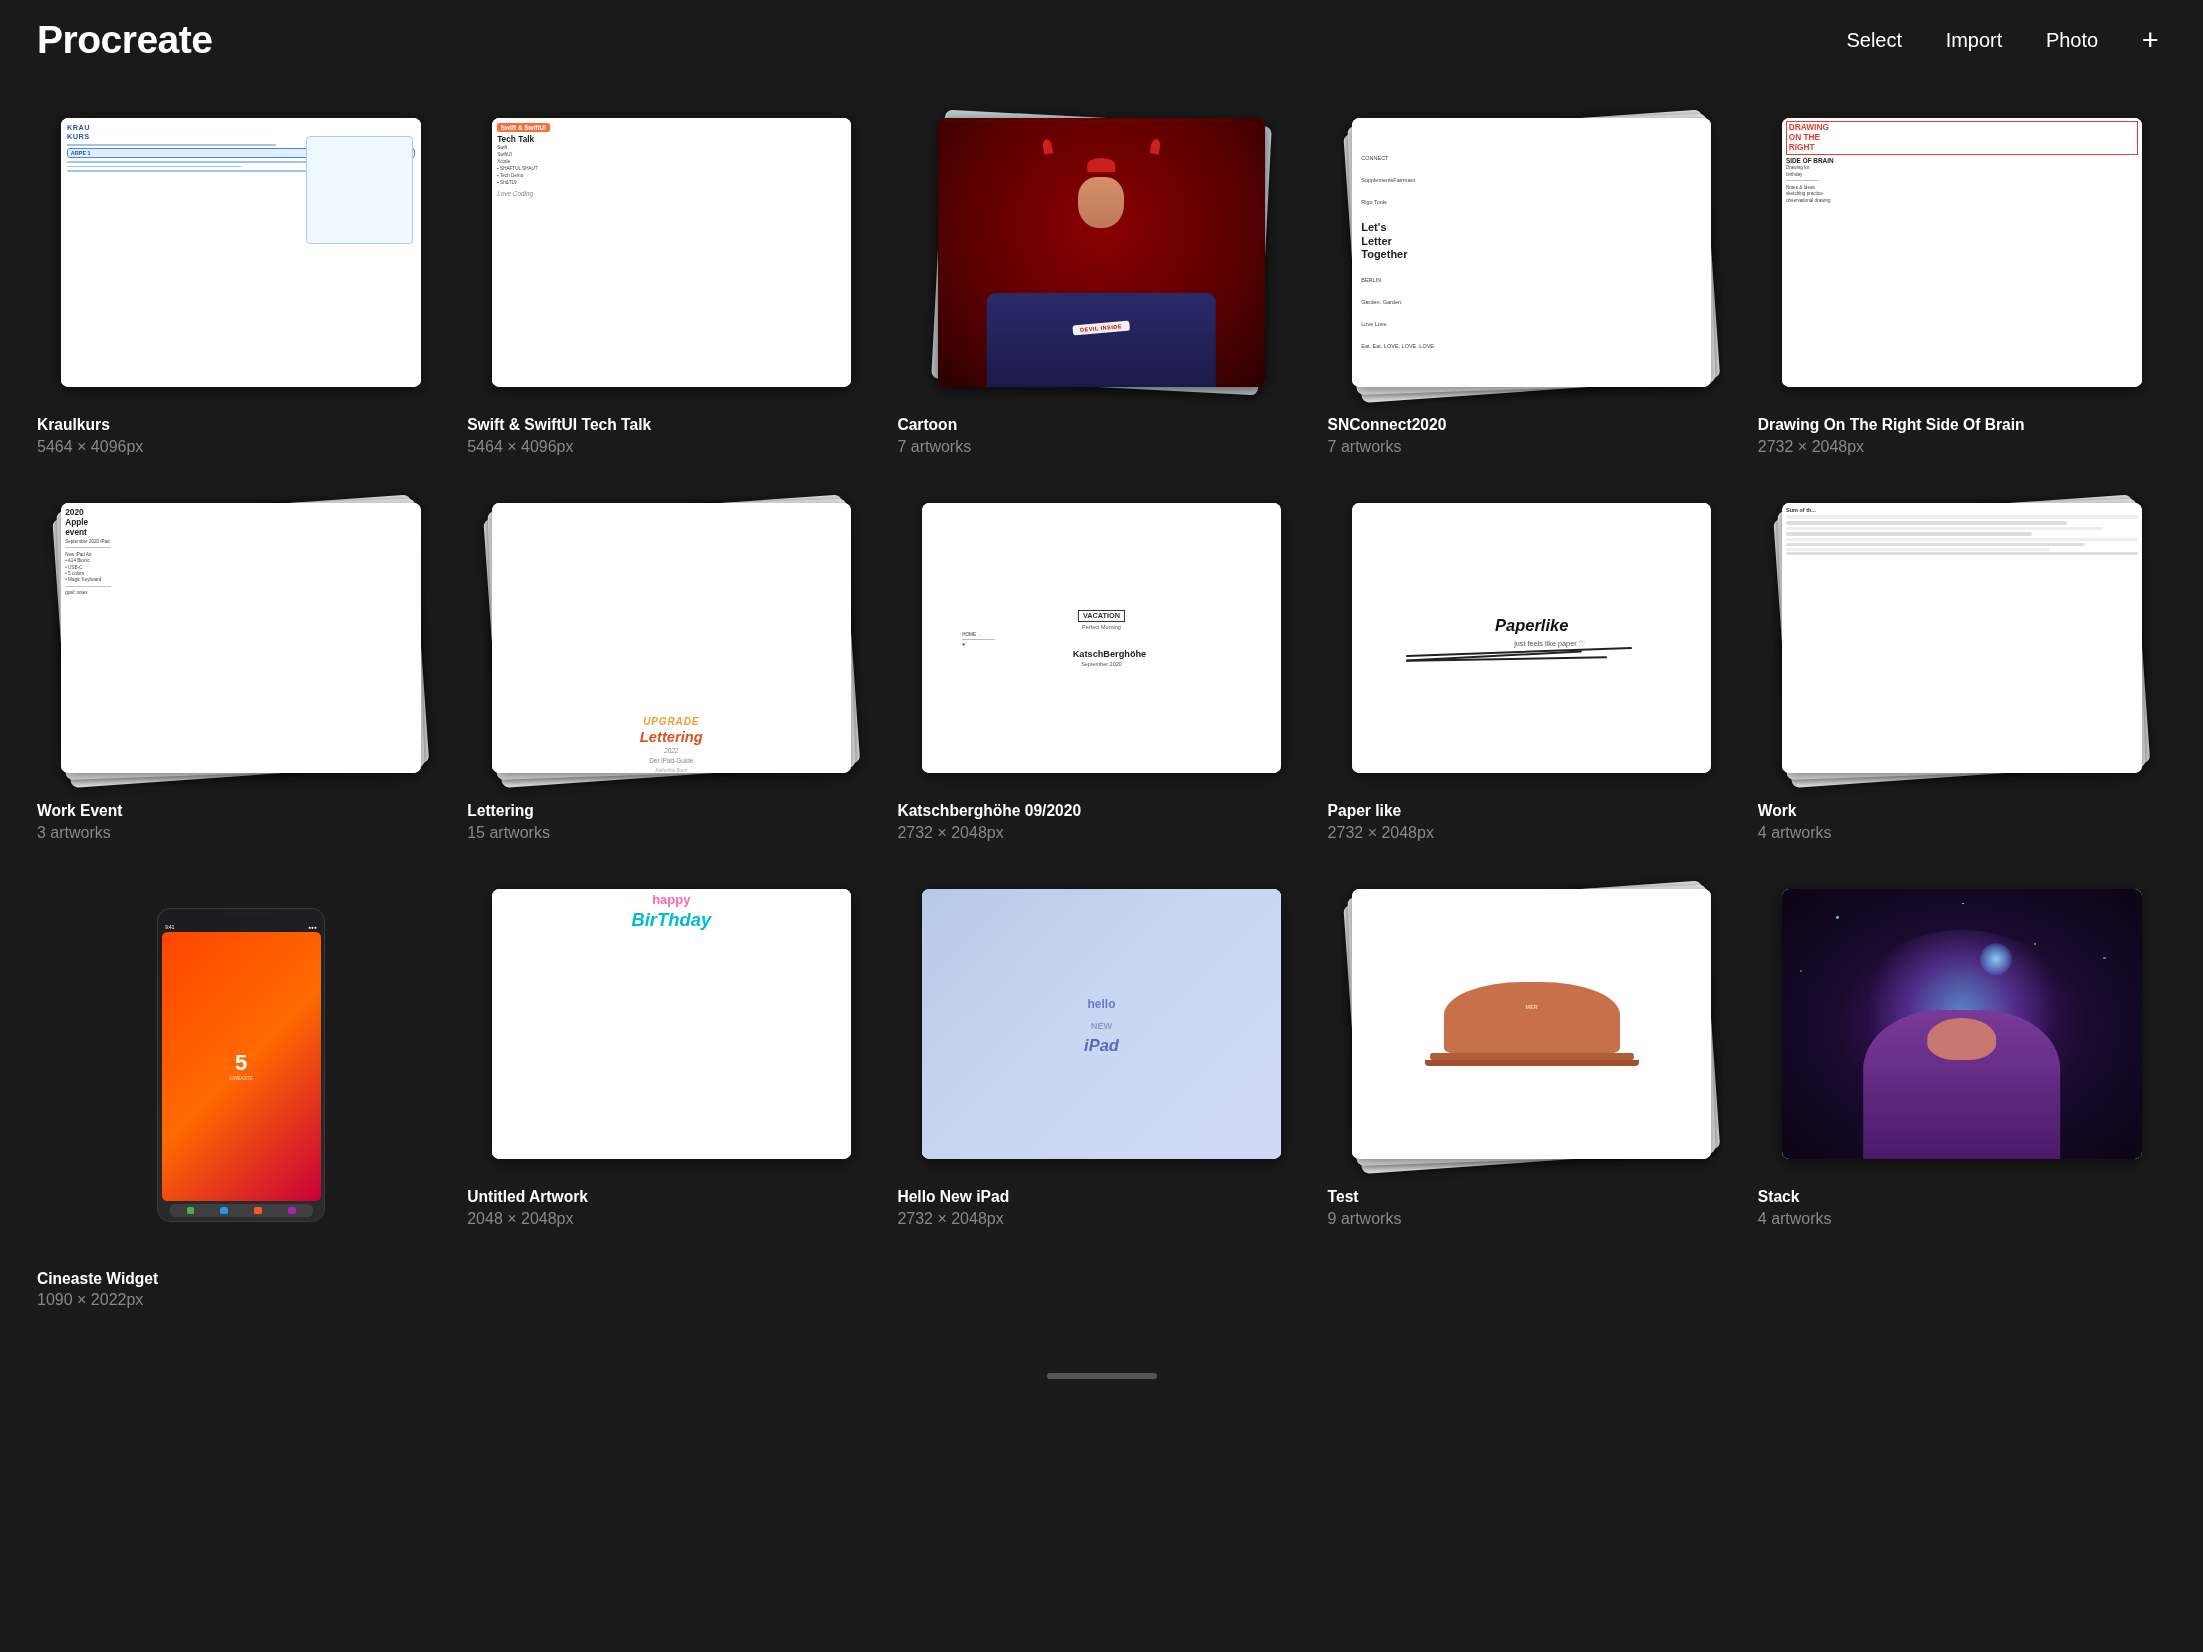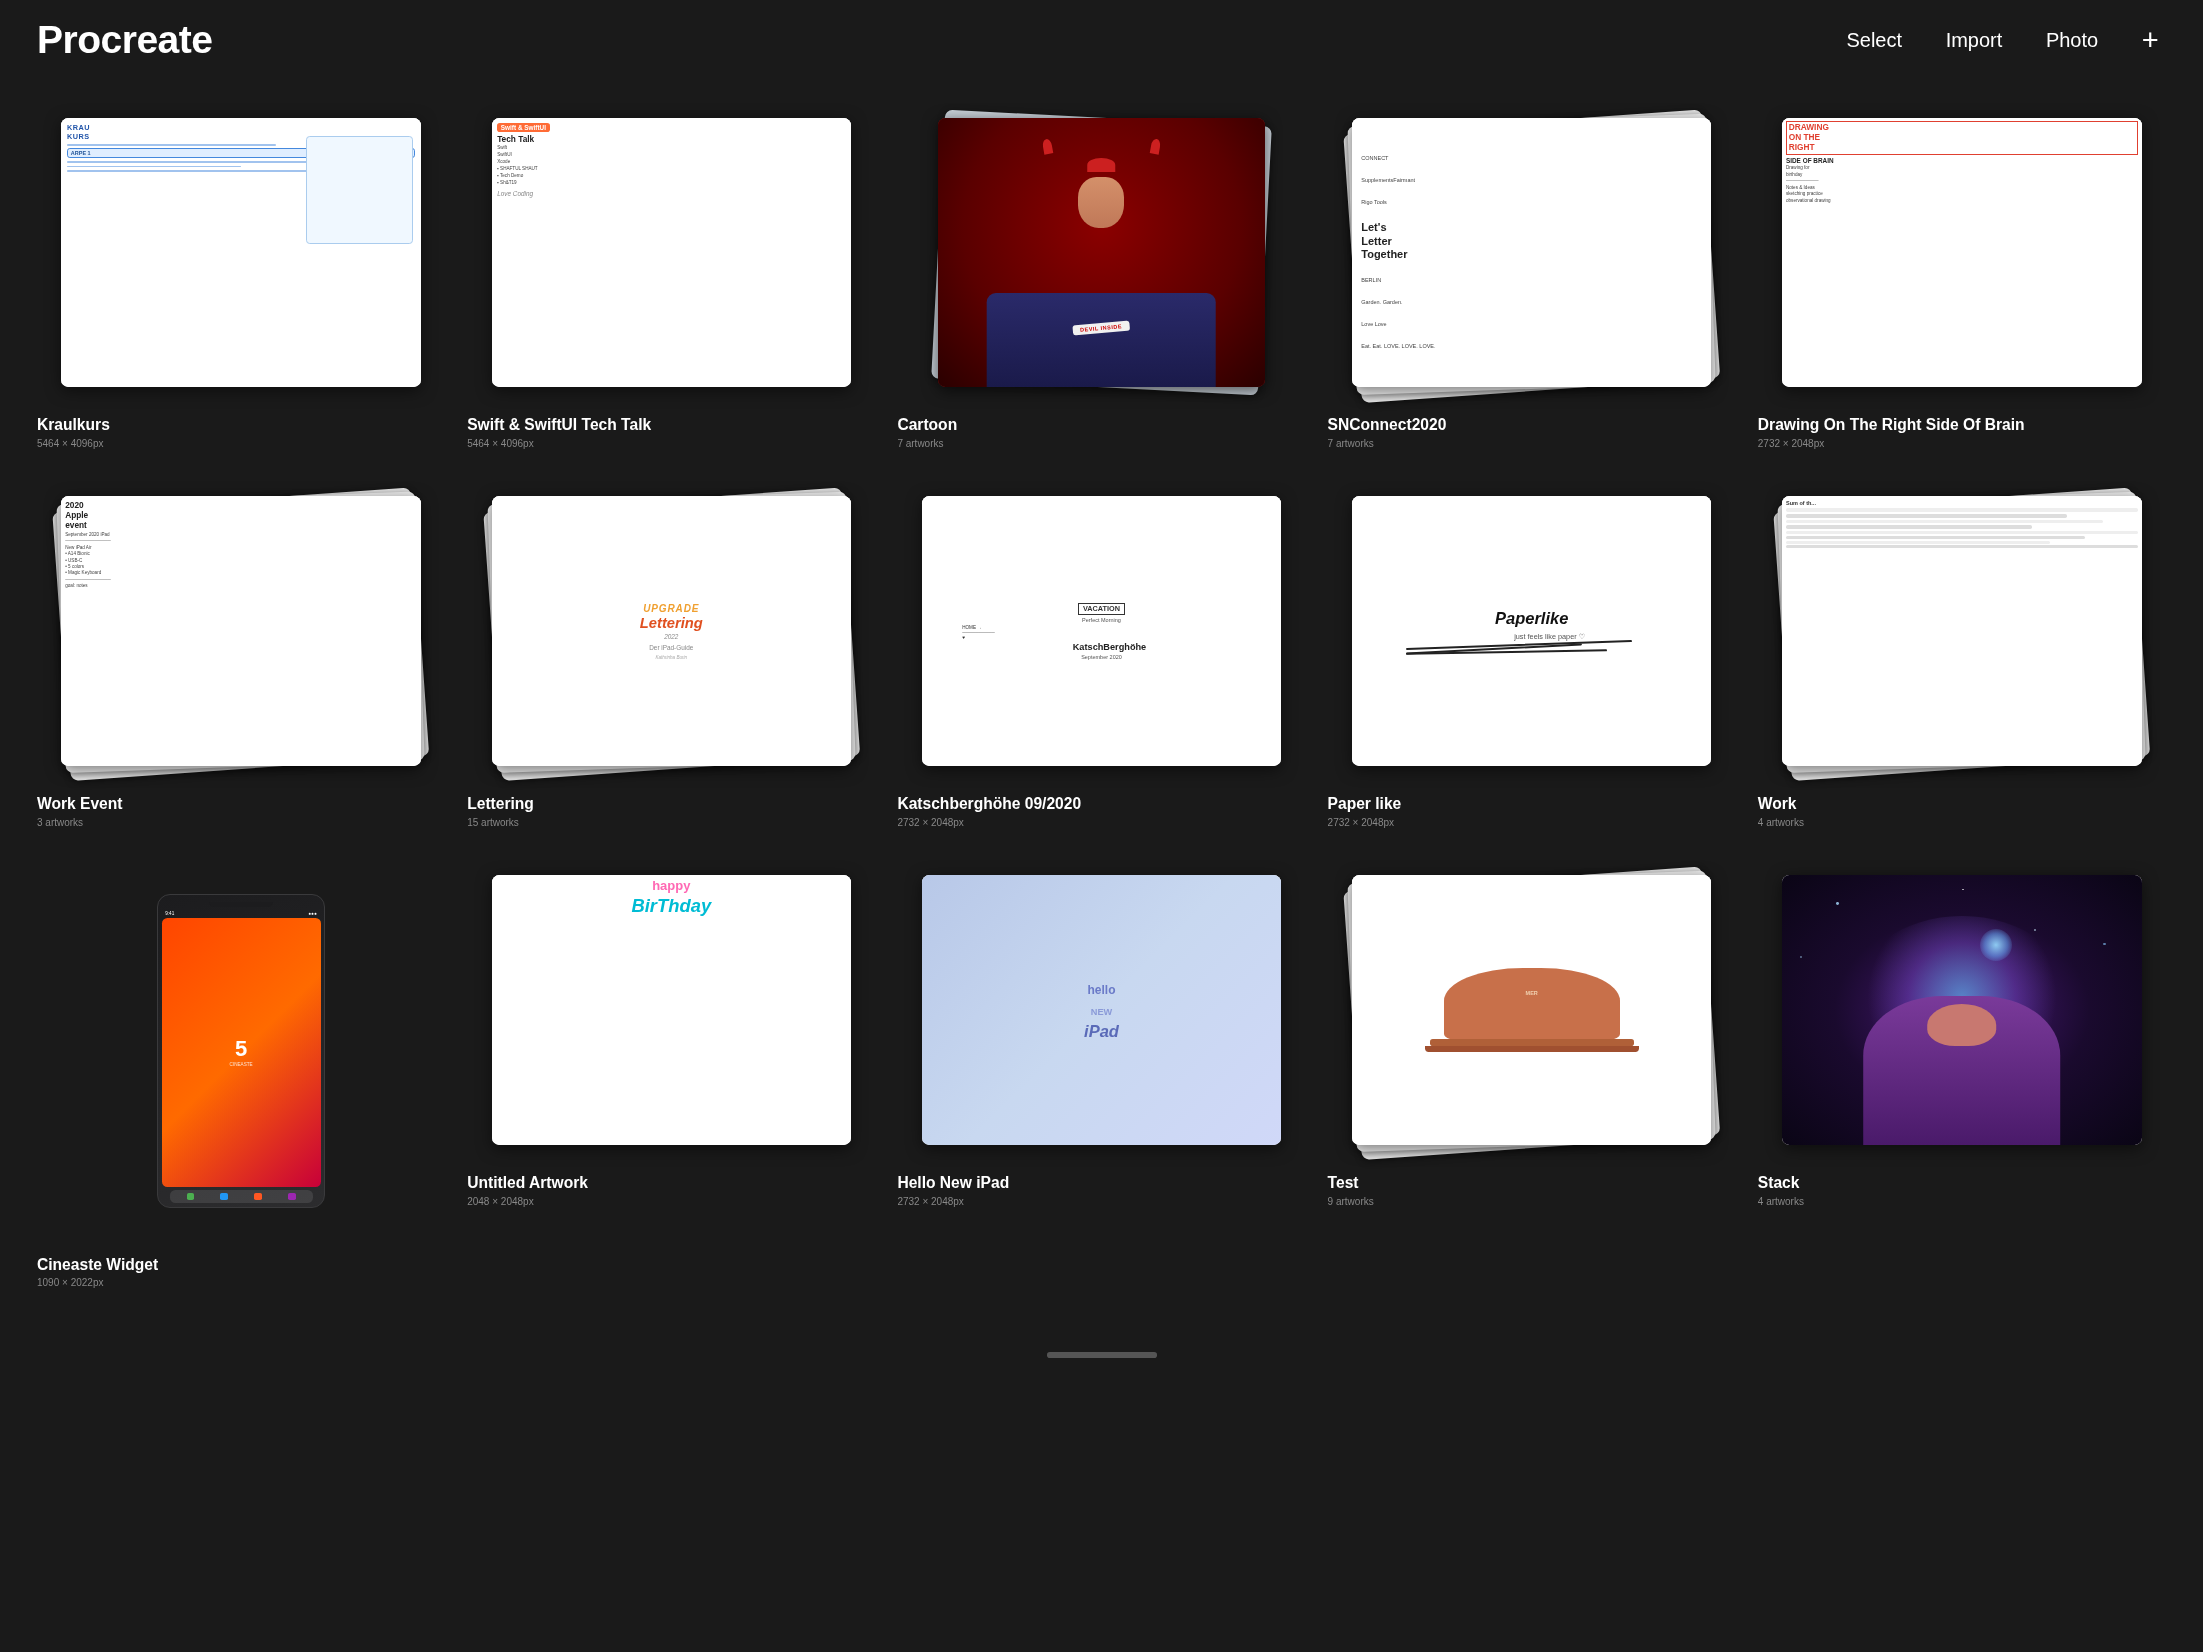--- a/index.html
+++ b/index.html
@@ -153,21 +153,21 @@
     }
 
     
     .item-name {
       font-size: 15.6px;
       font-weight: 600;
       color: #ffffff;
       margin-bottom: 3.7px;
     }
     .item-meta {
-      font-size: 10px;
+      font-size: 16px;
       color: #888888;
     }
 
     
     .scrollbar-track {
       display: flex;
       justify-content: center;
       padding: 9.2px 0 18.4px;
     }
     .scrollbar-thumb {
@@ -295,21 +295,21 @@
       position: relative;
     }
 
     
     .lettering-bg {
       background: #ffffff;
       width: 100%;
       height: 100%;
       display: flex;
       align-items: center;
-      justify-content: center;
+      justify-content: flex-end;
       flex-direction: column;
       gap: 1.8px;
     }
     .lettering-text-up {
       font-size: 10px;
       font-weight: 900;
       color: #f0a030;
       letter-spacing: 0.9px;
       text-transform: uppercase;
       font-style: italic;

